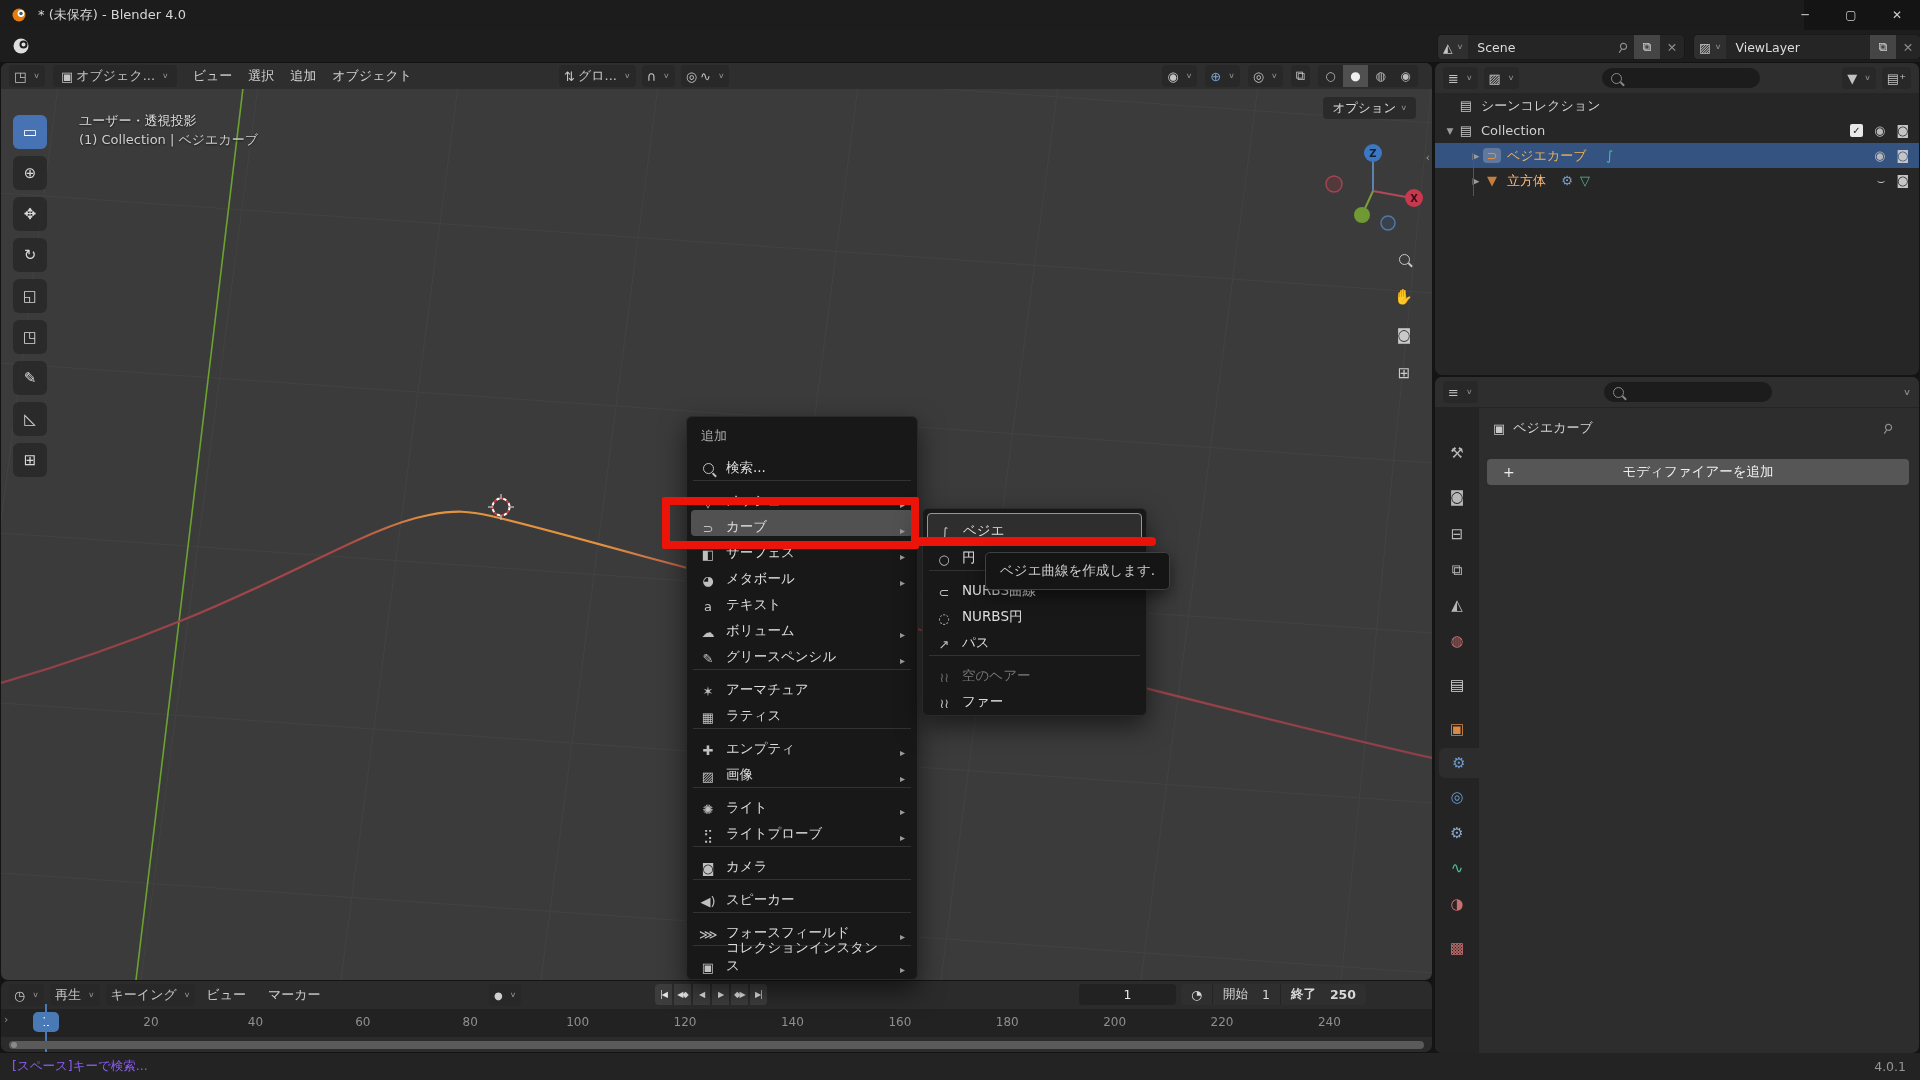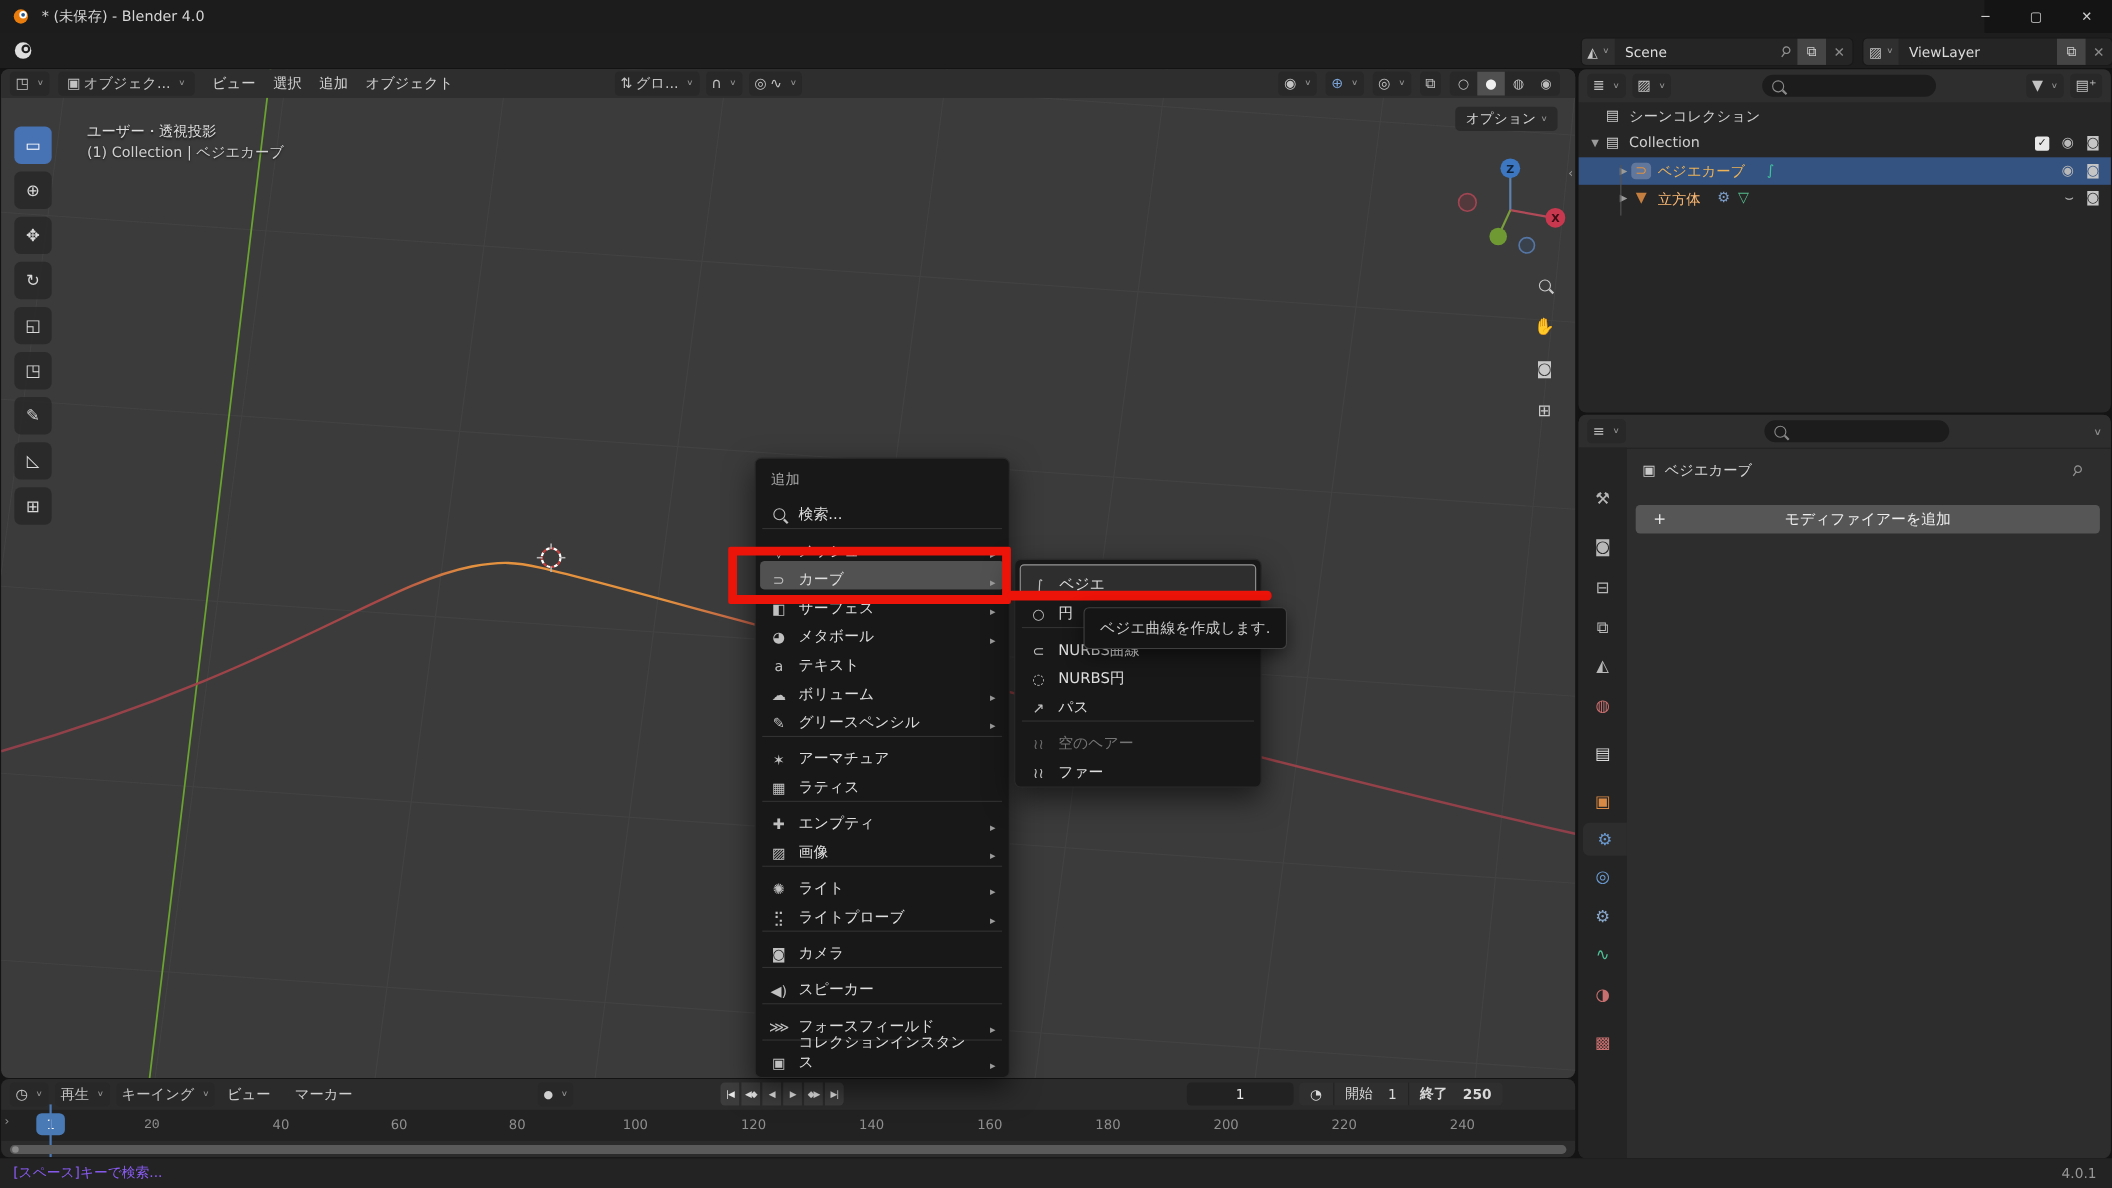--- a/index.html
+++ b/index.html
@@ -572,21 +572,21 @@
           <span>1</span>
         </span>
       <span class="cell">
           <span>終了</span>
           <span>250</span>
         </span>
     </div>
   </div>
   <div id="tl-ruler">
     <div id="ruler-ticks">
-        <span class="tick" style="left: 137px; font-family: Liberation Mono, monospace;">20</span>
+        <span class="tick" style="left: 150px;">20</span>
         <span class="tick" style="left: 254.43px;">40</span>
         <span class="tick" style="left: 361.83px;">60</span>
         <span class="tick" style="left: 469.23px;">80</span>
         <span class="tick" style="left: 576.63px;">100</span>
         <span class="tick" style="left: 684.03px;">120</span>
         <span class="tick" style="left: 791.43px;">140</span>
         <span class="tick" style="left: 898.83px;">160</span>
         <span class="tick" style="left: 1006.23px;">180</span>
         <span class="tick" style="left: 1113.63px;">200</span>
         <span class="tick" style="left: 1221.03px;">220</span>

